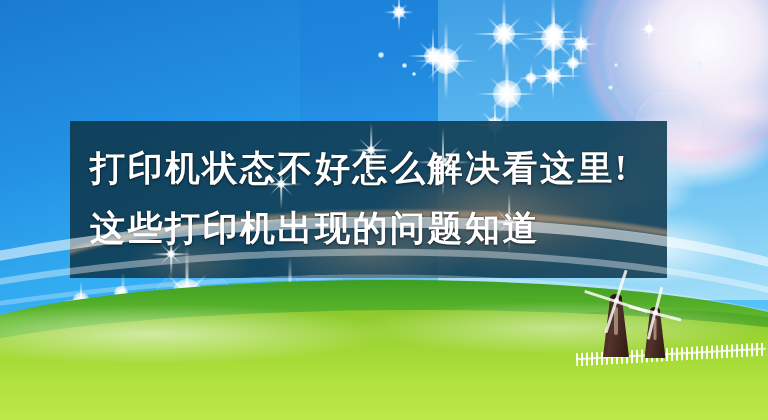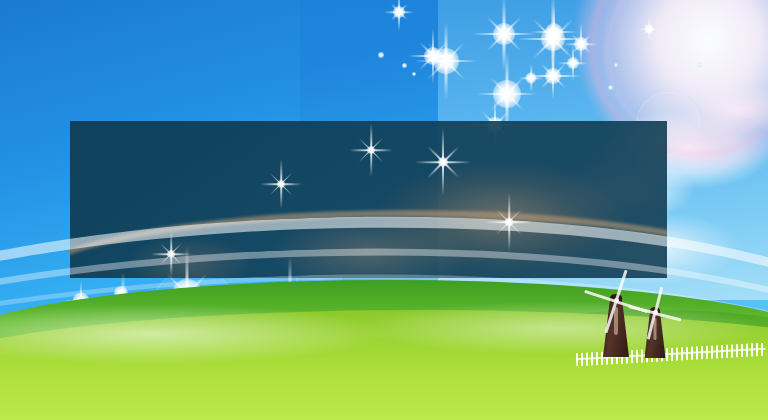--- a/index.html
+++ b/index.html
@@ -398,20 +398,21 @@
       <i style="width:1.2px; height:36px; transform:translate(-50%,-50%) rotate(-45deg);"></i>
     </div>
     <div class="star" style="left:100px; top:132px; width:2px; height:2px;">
       <div class="core" style="width:8px;height:8px;"></div>
       <i style="width:1.5px; height:46px; transform:translate(-50%,-50%) rotate(0deg);"></i>
       <i style="width:1.5px; height:40px; transform:translate(-50%,-50%) rotate(90deg);"></i>
       <i style="width:1.2px; height:30px; transform:translate(-50%,-50%) rotate(45deg);"></i>
       <i style="width:1.2px; height:30px; transform:translate(-50%,-50%) rotate(-45deg);"></i>
     </div>
 
+    <div class="headline">打印机状态不好怎么解决看这里!这些打印机出现的问题知道</div>
   </div>
 
   <div class="swoosh" style="left:-300px; top:218px; width:1200px; height:300px; border-width:11px; transform:rotate(-2deg);"></div>
   <div class="swoosh" style="left:-360px; top:250px; width:1300px; height:330px; border-width:7px; border-top-color:rgba(255,255,255,.38); transform:rotate(-2deg);"></div>
   <div class="swoosh" style="left:-420px; top:276px; width:1400px; height:360px; border-width:5px; border-top-color:rgba(255,255,255,.28); transform:rotate(-2deg);"></div>
 
   <div class="star" style="left:122px; top:303px; width:2px; height:2px;">
     <div class="core" style="width:22px;height:22px;"></div>
     <i style="width:3px; height:62px; transform:translate(-50%,-50%) rotate(0deg);"></i>
     <i style="width:2px; height:48px; transform:translate(-50%,-50%) rotate(90deg);"></i>

